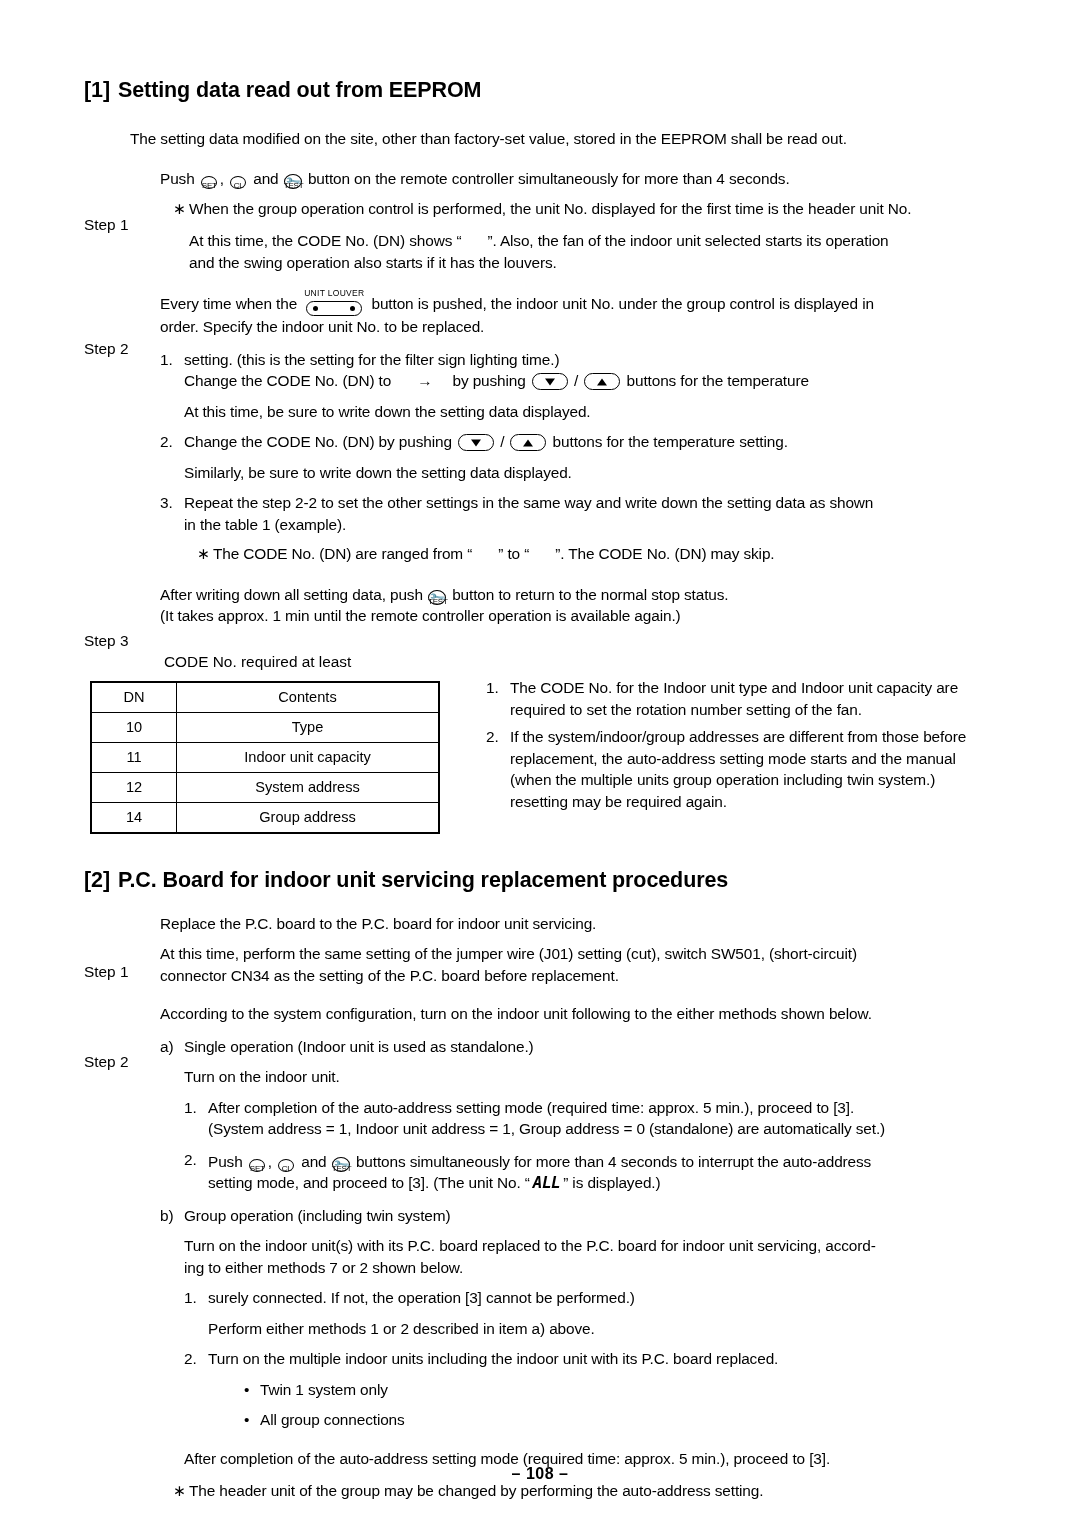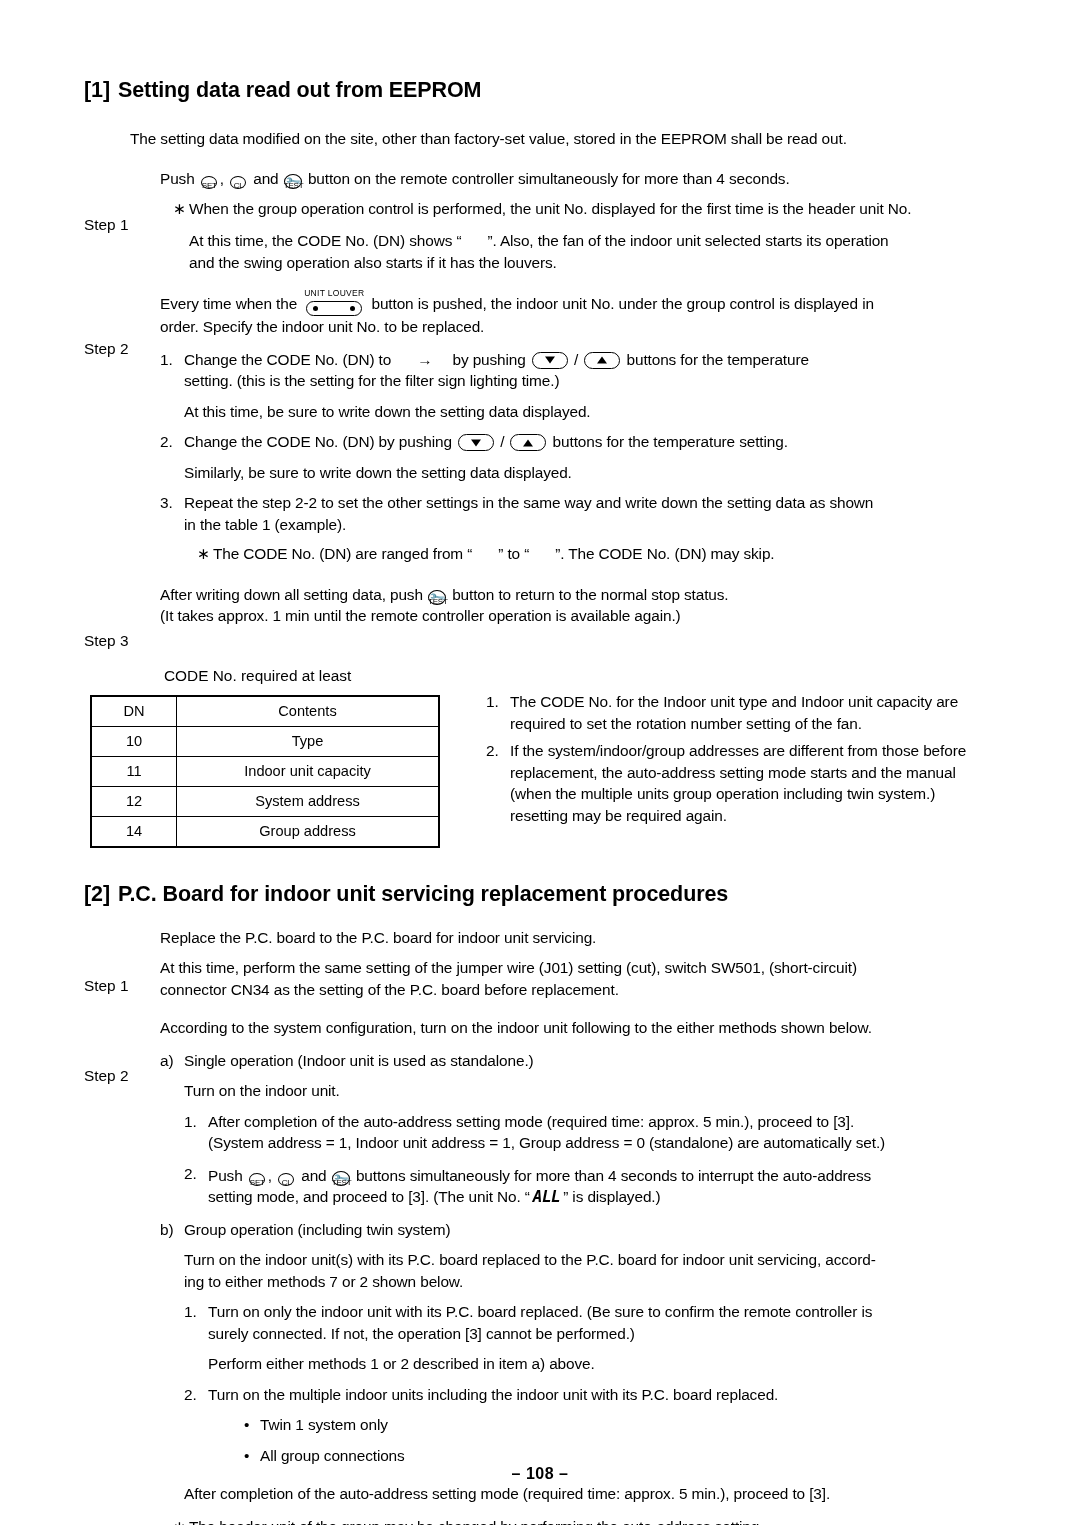--- a/index.html
+++ b/index.html
@@ -224,21 +224,20 @@
     font-size: 16px;
     letter-spacing: -0.5px;
     padding: 0 3px;
   }
   .arrow-gap { display: inline-block; width: 20px; }
 
   
   .table-block {
     display: flex;
     align-items: flex-start;
-    margin-top: 14px;
   }
   .table-left { flex: 0 0 390px; }
   .table-caption {
     font-size: 15.4px;
     line-height: 21.5px;
     margin-left: 80px;
   }
   table.code-table {
     border-collapse: collapse;
     margin-top: 8px;
@@ -327,27 +326,27 @@
         </span>
         <span>button is pushed, the indoor unit No. under the group control is displayed in</span>
       </p>
       <p>order. Specify the indoor unit No. to be replaced.</p>
 
       <div class="num-list">
 
         <div class="num-item">
           <div class="marker">1.</div>
           <div class="content">
+            <p>setting. (this is the setting for the filter sign lighting time.)</p>
             <p>
               <span>Change the CODE No. (DN) to</span><span class="lcd-blank"></span><span>→</span><span class="arrow-gap"></span><span>by pushing</span>
               <span class="btn-arrow down"><span class="tri"></span></span> /
               <span class="btn-arrow up"><span class="tri"></span></span>
               <span>buttons for the temperature</span>
             </p>
-            <p>setting. (this is the setting for the filter sign lighting time.)</p>
             <p class="sub-para">At this time, be sure to write down the setting data displayed.</p>
           </div>
         </div>
 
         <div class="num-item">
           <div class="marker">2.</div>
           <div class="content">
             <p>
               <span>Change the CODE No. (DN) by pushing</span>
               <span class="btn-arrow down"><span class="tri"></span></span> /
@@ -497,21 +496,20 @@
           <div class="num-item" style="margin-top:0;">
             <div class="marker">b)</div>
             <div class="content">
               <p>Group operation (including twin system)</p>
               <p class="sub-para">Turn on the indoor unit(s) with its P.C. board replaced to the P.C. board for indoor unit servicing, accord-</p>
               <p>ing to either methods 7 or 2 shown below.</p>
 
               <div class="num-item">
                 <div class="marker">1.</div>
                 <div class="content">
-                  <p>Turn on only the indoor unit with its P.C. board replaced. (Be sure to confirm the remote controller is</p>
                   <p>surely connected. If not, the operation [3] cannot be performed.)</p>
                   <p class="sub-para">Perform either methods 1 or 2 described in item a) above.</p>
                 </div>
               </div>
 
               <div class="num-item">
                 <div class="marker">2.</div>
                 <div class="content">
                   <p>Turn on the multiple indoor units including the indoor unit with its P.C. board replaced.</p>
                   <div class="bullet-item">

